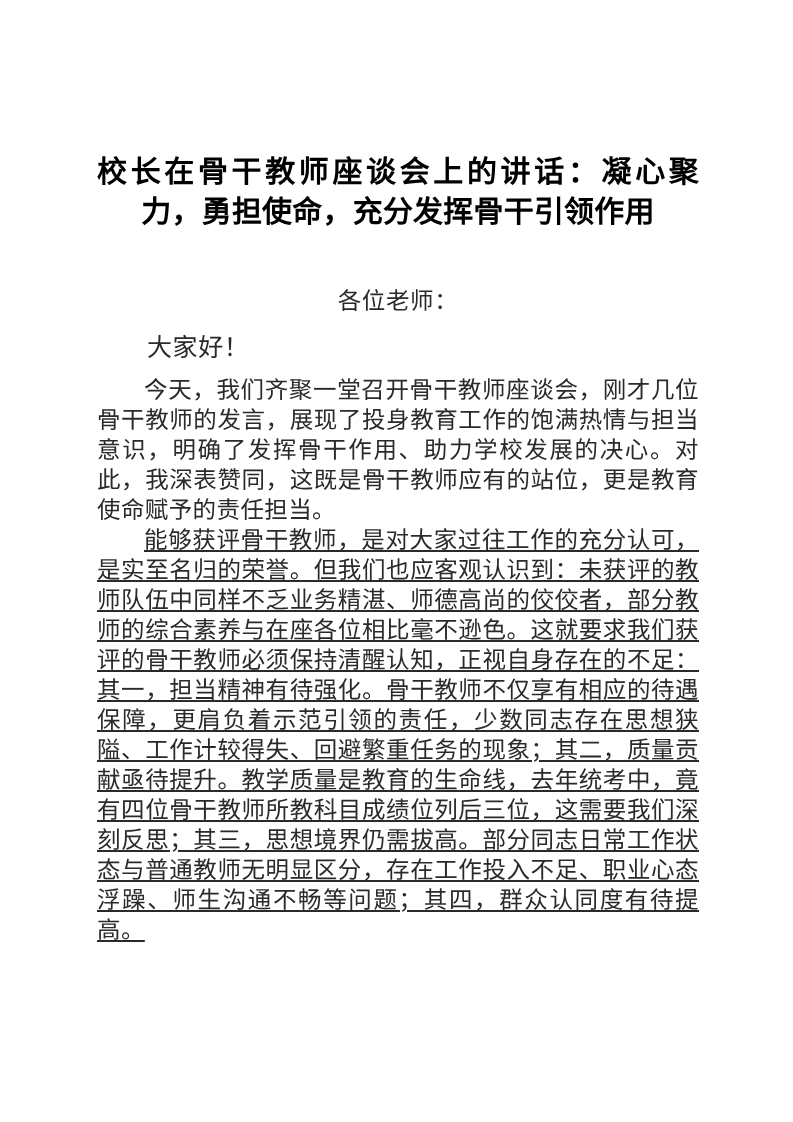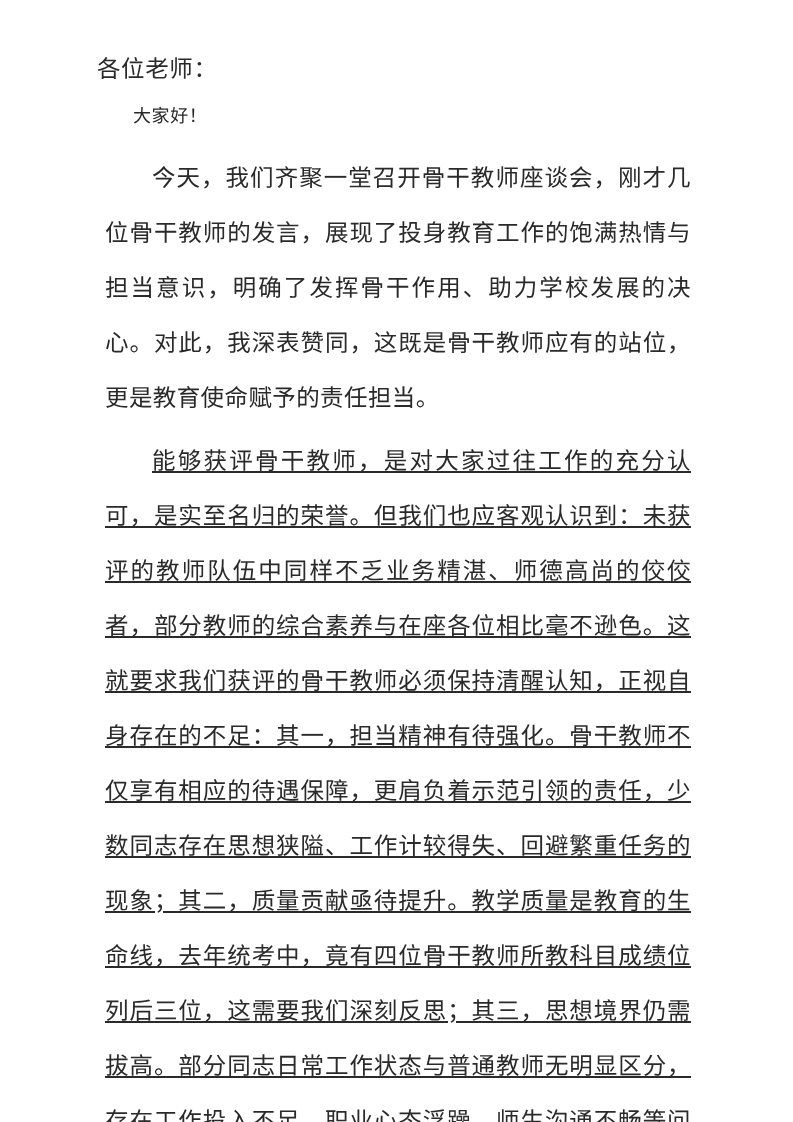--- a/index.html
+++ b/index.html
@@ -44,55 +44,57 @@
     letter-spacing: 0.2px;
     font-family: "DejaVu Serif", "Liberation Serif", serif;
   }
   .salutation {
     font-size: 23.5px;
     line-height: 38.5px;
     margin: 0;
     padding-top: 50px;
     color: #2a2a2a;
     letter-spacing: 0.6px;
+    text-align: center;
   }
   .para {
     font-size: 23.5px;
-    line-height: 55px;
-    margin: 8px;
+    line-height: 30px;
+    margin: 0;
     padding-top: 0;
     text-align: justify;
     text-justify: inter-ideograph;
     text-indent: 2em;
     color: #2a2a2a;
     letter-spacing: 0.4px;
   }
   .para + .para {
     margin-top: 0;
     text-decoration: underline;
   }
   .greeting {
-    font-size: 18px;
+    font-size: 25px;
     line-height: 38.5px;
     margin: 0;
     text-indent: 2em;
     color: #2a2a2a;
     letter-spacing: 0.6px;
     padding-top: 8px;
   }
   .para-first {
     padding-top: 8px;
   }
 </style>
 </head>
 <body>
 
 <div class="page">
   <div class="doc-body">
 
+    <h1 class="doc-title">校长在骨干教师座谈会上的讲话：凝心聚力，勇担使命，充分发挥骨干引领作用</h1>
 
     <p class="salutation">各位老师：</p>
 
     <p class="greeting">大家好！</p>
 
     <p class="para para-first">今天，我们齐聚一堂召开骨干教师座谈会，刚才几位骨干教师的发言，展现了投身教育工作的饱满热情与担当意识，明确了发挥骨干作用、助力学校发展的决心。对此，我深表赞同，这既是骨干教师应有的站位，更是教育使命赋予的责任担当。</p>
 
     <p class="para">能够获评骨干教师，是对大家过往工作的充分认可，是实至名归的荣誉。但我们也应客观认识到：未获评的教师队伍中同样不乏业务精湛、师德高尚的佼佼者，部分教师的综合素养与在座各位相比毫不逊色。这就要求我们获评的骨干教师必须保持清醒认知，正视自身存在的不足：其一，担当精神有待强化。骨干教师不仅享有相应的待遇保障，更肩负着示范引领的责任，少数同志存在思想狭隘、工作计较得失、回避繁重任务的现象；其二，质量贡献亟待提升。教学质量是教育的生命线，去年统考中，竟有四位骨干教师所教科目成绩位列后三位，这需要我们深刻反思；其三，思想境界仍需拔高。部分同志日常工作状态与普通教师无明显区分，存在工作投入不足、职业心态浮躁、师生沟通不畅等问题；其四，群众认同度有待提高。</p>
 
   </div>

